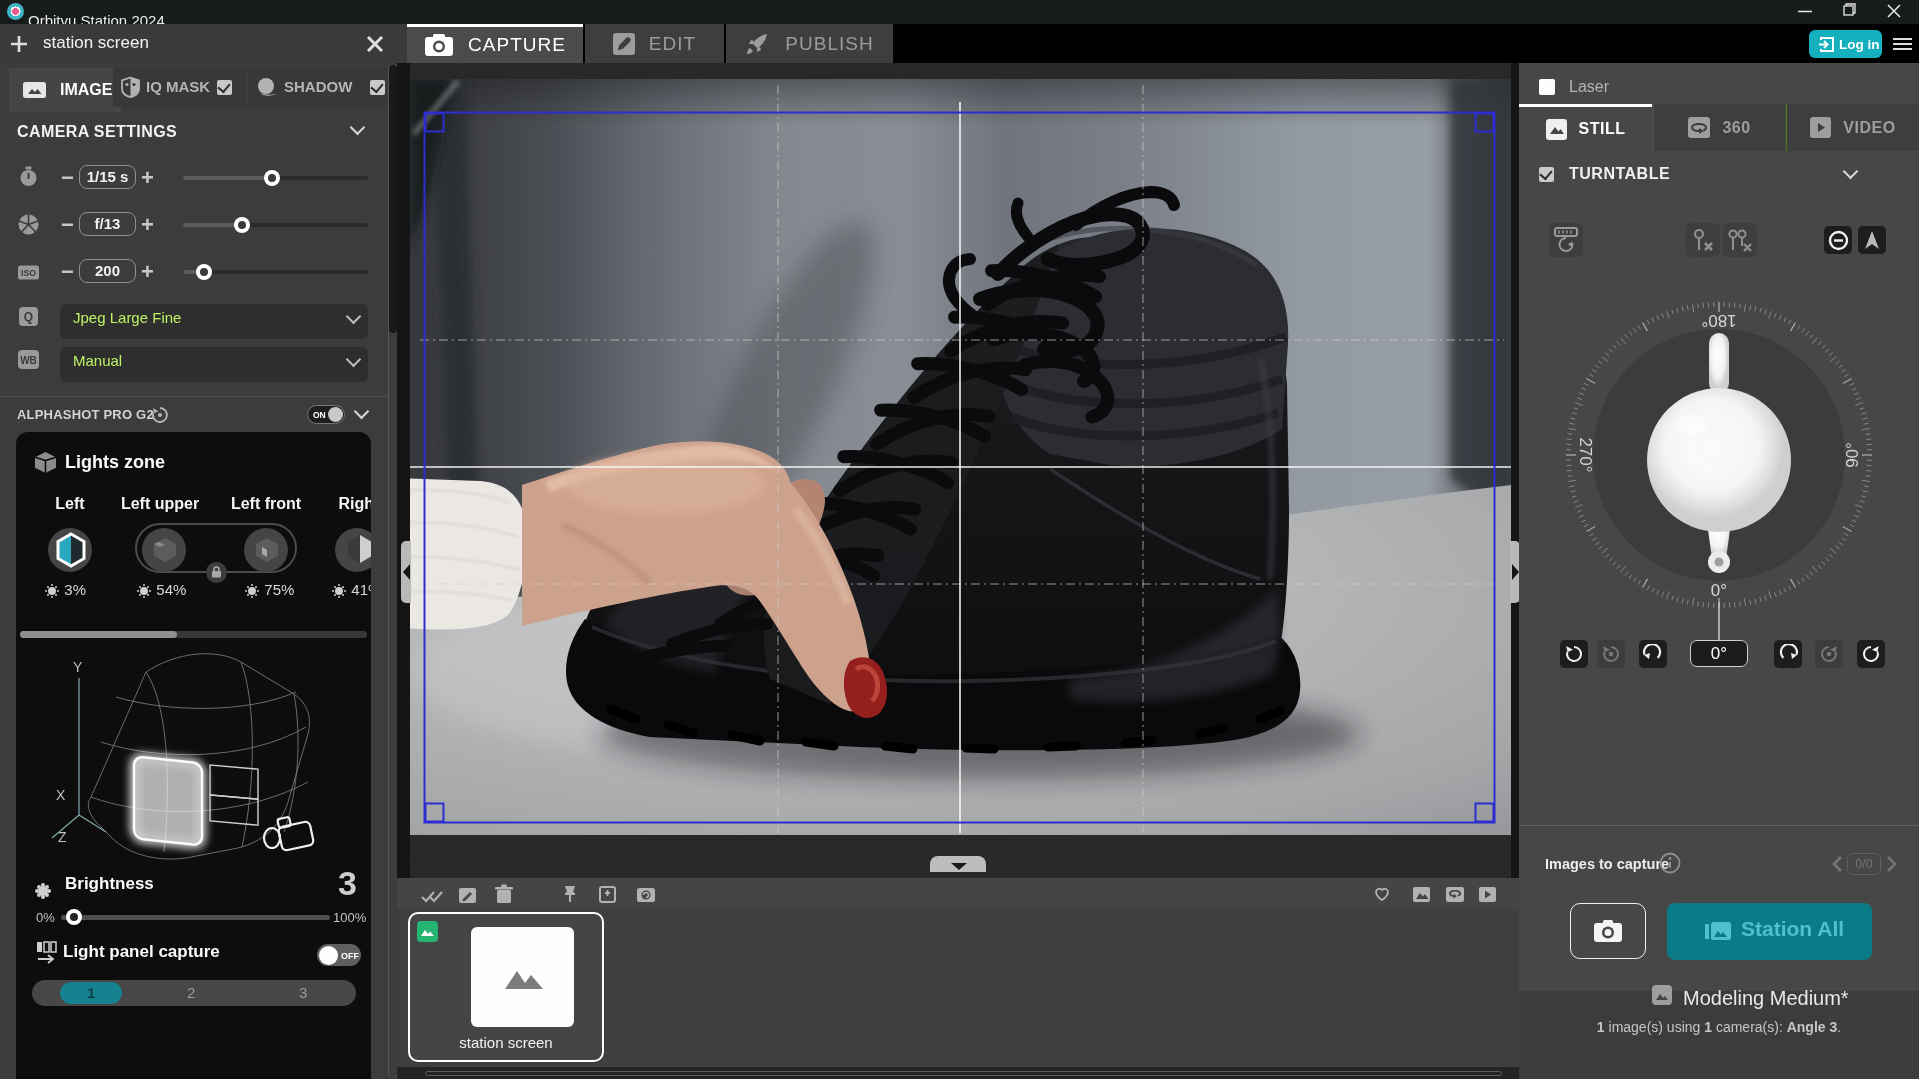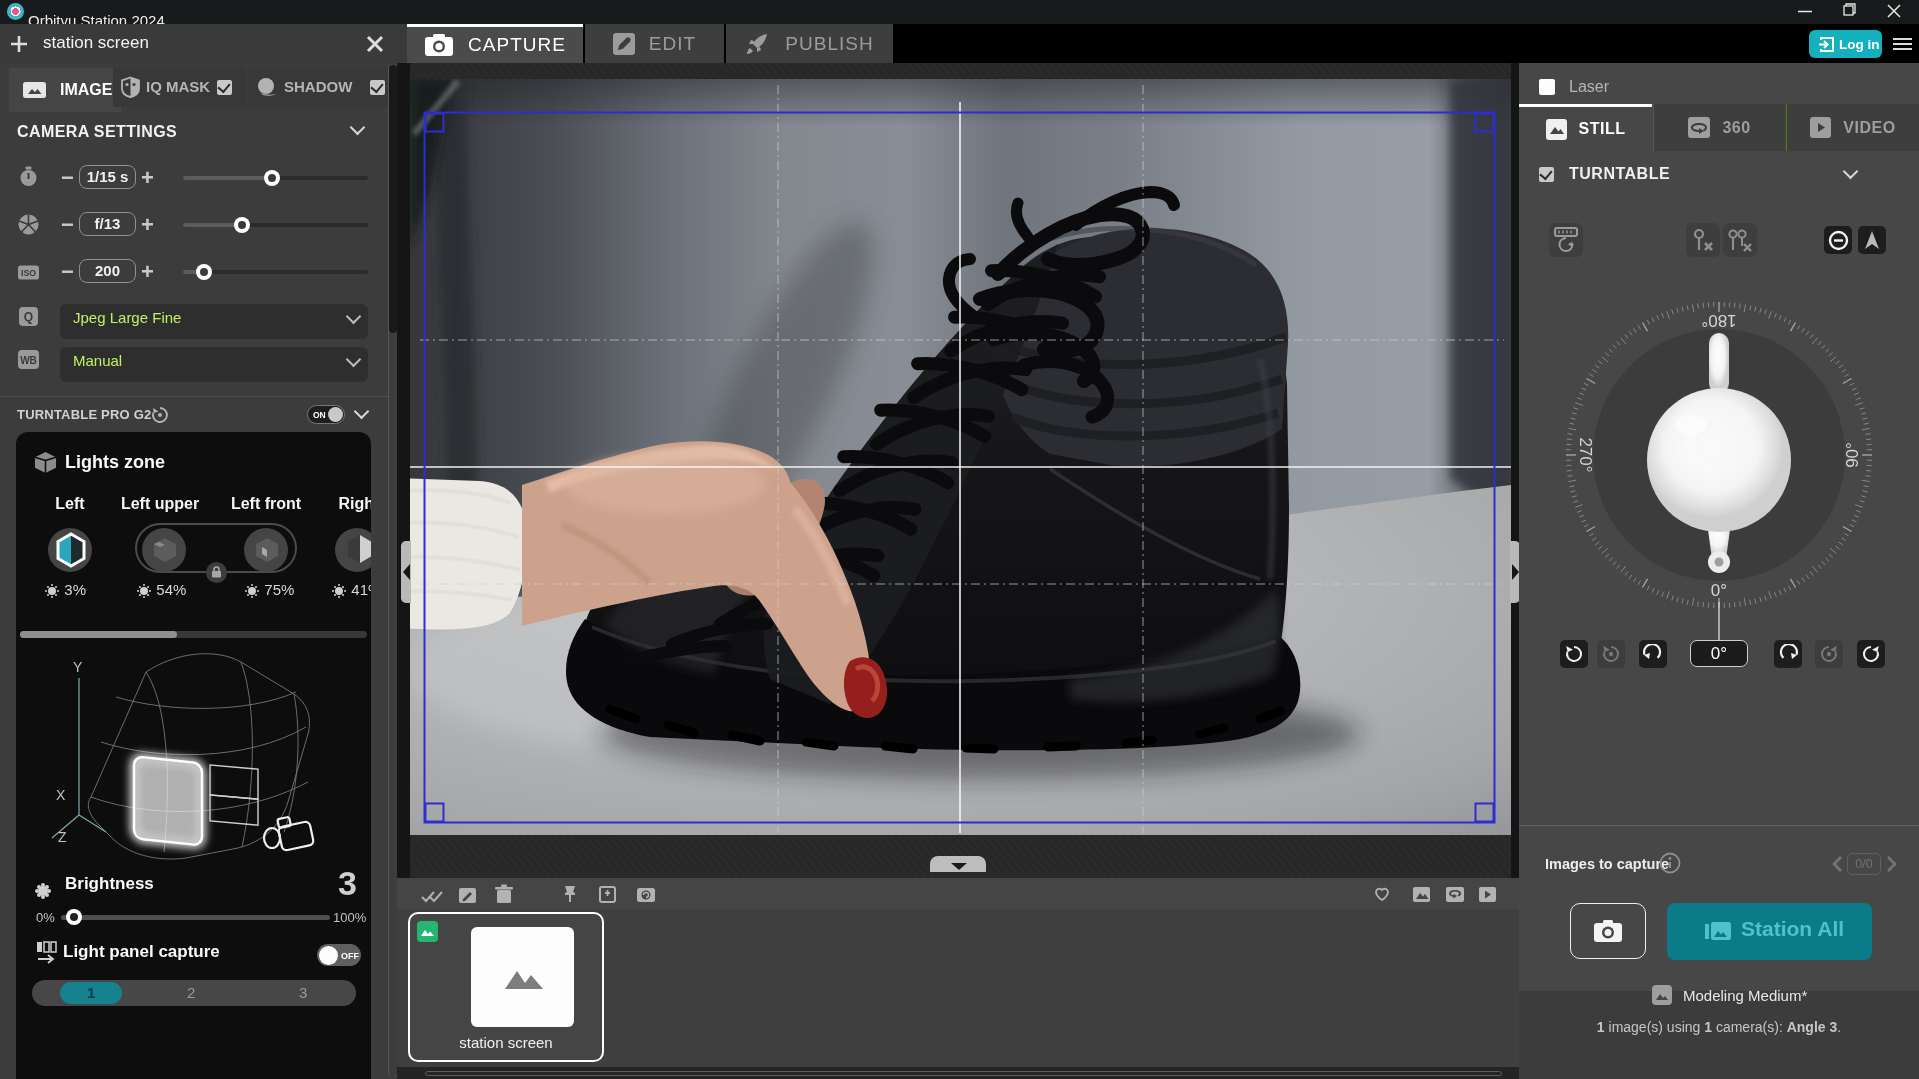--- a/index.html
+++ b/index.html
@@ -211,21 +211,21 @@
         <rect width="21" height="19" rx="4" fill="#9a9a9a"></rect>
         <text x="10.5" y="13.5" font-size="10" font-weight="bold" fill="#3a3a3a" text-anchor="middle" font-family="Liberation Sans">WB</text>
       </svg>
     <div class="ddown">Manual</div>
     <span class="chev abs" style="left:348px;top:7px;border-color:#bdbdbd;"></span>
   </div>
 
   <div class="abs" style="left:0;top:333px;width:397px;height:1px;background:#4d4d4d;"></div>
 
   <div class="abs" style="left:0;top:340px;width:397px;height:26px;">
-    <div class="abs" style="left:17px;top:4px;color:#d2d2d2;font-weight:bold;font-size:13px;letter-spacing:.2px;">TURNTABLE PRO G2</div>
+    <div class="abs" style="left:17px;top:4px;color:#d2d2d2;font-weight:bold;font-size:13px;letter-spacing:.2px;">ALPHASHOT PRO G2</div>
     <svg class="abs" style="left:151px;top:3px" width="18" height="18" viewBox="0 0 18 18">
         <path d="M9 2 A7 7 0 1 1 2.4 6.5" fill="none" stroke="#b5b5b5" stroke-width="1.8"></path>
         <path d="M2 2 L2.8 7 L7.5 5.5 Z" fill="#b5b5b5"></path>
         <circle cx="9" cy="9" r="2" fill="#b5b5b5"></circle>
       </svg>
     <div class="abs" style="left:307px;top:2px;width:38px;height:19px;background:#1e1e1e;border-radius:10px;border:1px solid #777;">
       <span class="abs" style="left:5px;top:4px;color:#fff;font-size:8.5px;font-weight:bold;">ON</span>
       <span class="abs" style="left:20px;top:1px;width:15px;height:15px;border-radius:50%;background:#c9c9c9;"></span>
     </div>
     <span class="chev abs" style="left:356px;top:3px;"></span>
@@ -941,15 +941,15 @@
       <rect x="0" y="5" width="4" height="15" fill="#4fc1cc"></rect>
       <rect x="6" y="3" width="20" height="18" rx="2.5" fill="#4fc1cc"></rect>
       <path d="M9 18 l4-6 3 3.5 2-2.5 4 5 Z" fill="#0b7b87"></path>
     </svg>
   <div class="abs" style="left:222px;top:854px;color:#4fc1cc;font-weight:bold;font-size:21px;">Station All</div>
 
   <div class="abs" style="left:133px;top:922px;width:20px;height:20px;background:#9e9e9e;border-radius:4px;"></div>
   <svg class="abs" style="left:136px;top:928px" width="14" height="10">
       <path d="M1 9 L5 3 L8 7 L10 5 L13 9 Z" fill="#454545"></path>
     </svg>
-  <div class="abs" style="left:164px;top:924px;color:#e8e8e8;font-size:15px;">Modeling Medium*</div>
+  <div class="abs" style="left:164px;top:924px;color:#e8e8e8;font-size:20px;">Modeling Medium*</div>
   <div class="abs" style="left:0;top:956px;width:400px;text-align:center;color:#c6c6c6;font-size:14px;"><b>1</b> image(s) using <b>1</b> camera(s): <b>Angle 3</b>.</div>
 </div>
 
 </body></html>

